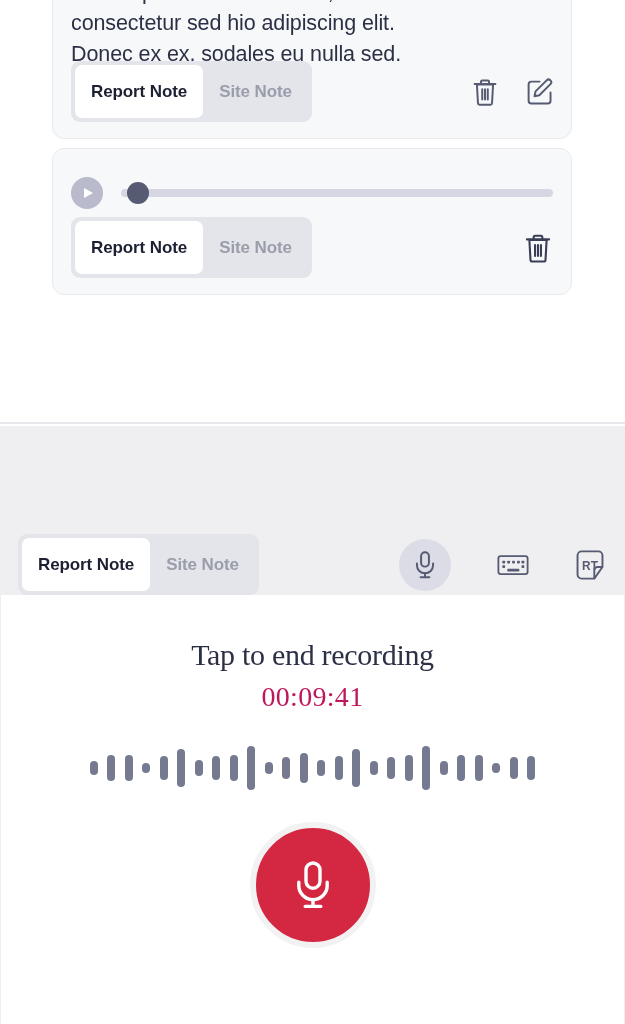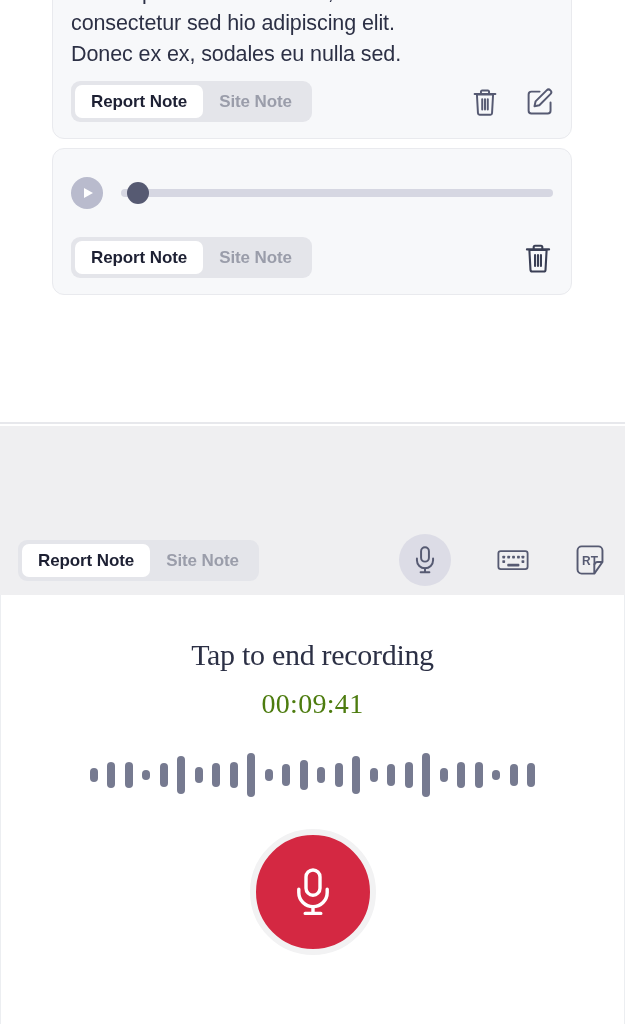--- a/index.html
+++ b/index.html
@@ -40,21 +40,21 @@
   .seg {
     display: inline-flex;
     background: #e4e5ea;
     border-radius: 9px;
     padding: 4px;
     vertical-align: middle;
   }
   .seg-btn {
     font-size: 17px;
     font-weight: bold;
-    padding: 8px 16px;
+    padding: 18px 16px;
     border-radius: 7px;
     color: #9a9daa;
     white-space: nowrap;
     line-height: 1;
     letter-spacing: -0.1px;
   }
   .seg-btn.active { background: #ffffff; color: #1d2033; }
 
   .note-footer {
     position: absolute; left: 18px; right: 18px; bottom: 16px;
@@ -127,22 +127,22 @@
     border-left: 1px solid #eceef1;
     border-right: 1px solid #eceef1;
     text-align: center;
     font-family: Liberation Serif, serif;
   }
   .rec-title {
     margin-top: 43px;
     font-size: 30px; color: #2c3045; letter-spacing: -0.3px;
   }
   .rec-timer {
-    margin-top: 16px;
-    font-size: 28px; color: #4d7c0f; letter-spacing: 0.3px;
+    margin-top: 9px;
+    font-size: 28px; color: #be185d; letter-spacing: 0.3px;
   }
   .waveform {
     margin-top: 32px;
     height: 46px;
     display: flex; align-items: center; justify-content: center; gap: 9.5px;
   }
   .wbar { width: 8px; border-radius: 4px; background: #767a90; }
 
   .record-btn-wrap {
     margin-top: 31px;

